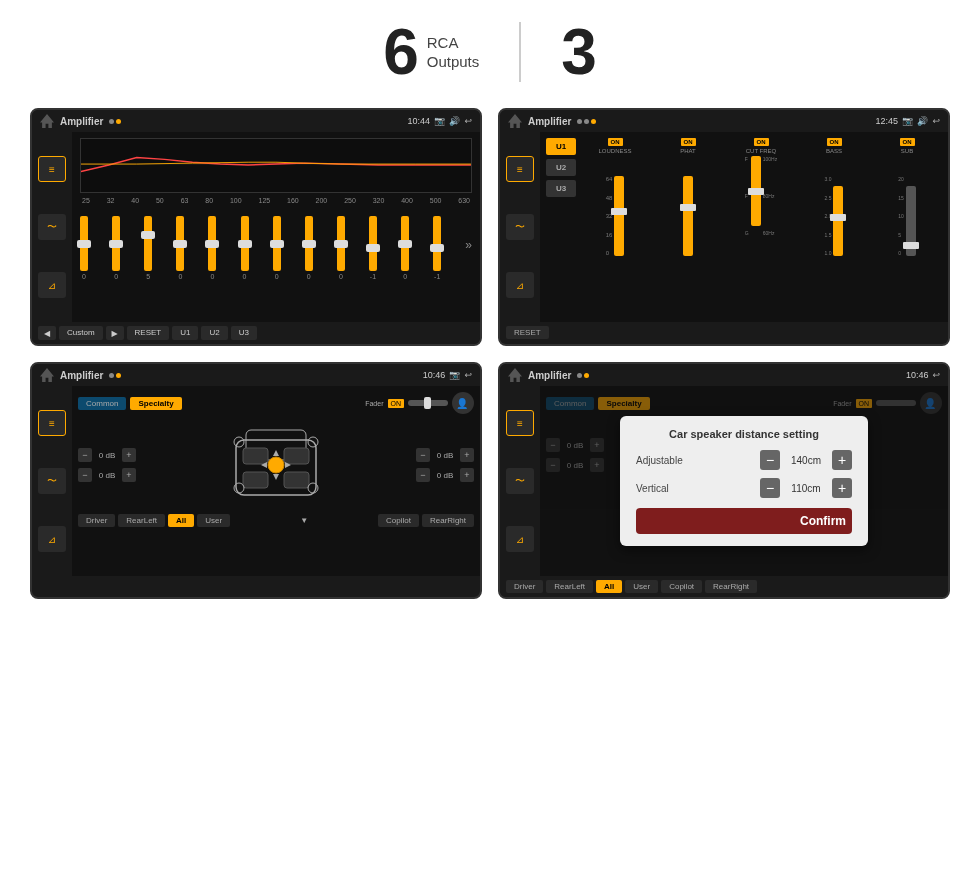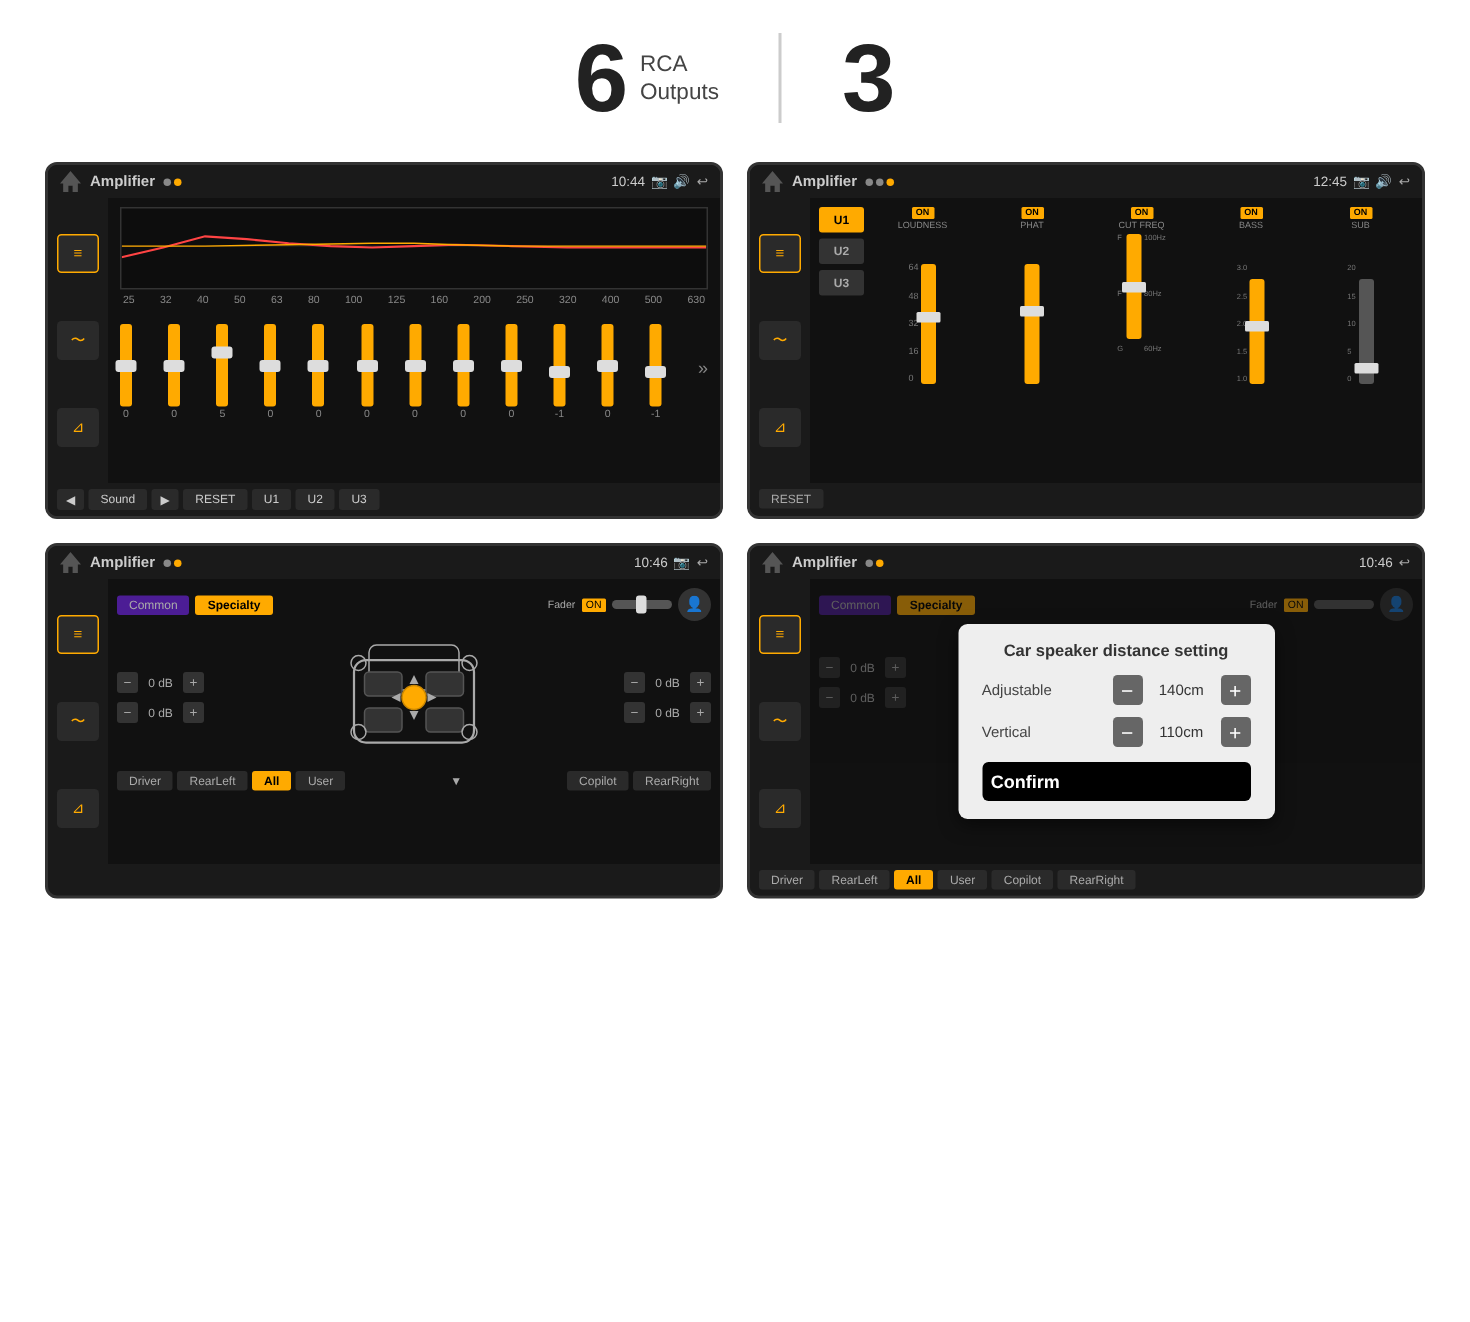--- a/index.html
+++ b/index.html
@@ -300,21 +300,21 @@
     .channel-labels {
       display: flex;
       flex-direction: column;
       justify-content: space-between;
       font-size: 6px;
       color: #777;
       height: 80px;
     }
     .speaker-tab {
       padding: 2px 8px;
-      background: #4c1d95;
+      background: #0c4a6e;
       color: #aaa;
       font-size: 8px;
       border-radius: 2px;
     }
     .speaker-tab.active {
       background: #ffaa00;
       color: #000;
       font-weight: bold;
     }
     .fader-on {
@@ -530,21 +530,21 @@
                   <div class="slider-thumb" style="top:58%"></div>
                 </div>
               <span class="slider-val">-1</span>
             </div>
             <span style="color:#888;font-size:12px;align-self:center;">»</span>
           </div>
         </div>
       </div>
       <div class="screen-bottom-row">
         <div class="eq-nav-btn">◀</div>
-        <div class="eq-preset-btn">Sound</div>
+        <div class="eq-preset-btn">Custom</div>
         <div class="eq-nav-btn">▶</div>
         <div class="eq-preset-btn">RESET</div>
         <div class="eq-preset-btn">U1</div>
         <div class="eq-preset-btn">U2</div>
         <div class="eq-preset-btn">U3</div>
       </div>
     </div>
 
     <div class="screen-card">
       <div class="status-bar">
@@ -831,42 +831,42 @@
             <div style="flex:1;display:flex;justify-content:center;">
               <svg width="80" height="70" viewBox="0 0 110 90">
                   <rect x="15" y="20" width="80" height="55" rx="8" fill="none" stroke="#aaa" stroke-width="1.5"></rect>
                   <circle cx="55" cy="45" r="8" fill="#ffaa00"></circle>
                 </svg>
             </div>
           </div>
         </div>
 
         <div style="position:absolute;top:0;left:40px;right:0;bottom:0;display:flex;align-items:center;justify-content:center;z-index:10;">
-          <div style="background:#eeeeee;border-radius:6px;padding:12px 16px;width:211px;box-shadow:0 4px 12px rgba(0,0,0,0.5);">
+          <div style="background:#eeeeee;border-radius:6px;padding:12px 16px;width:248px;box-shadow:0 4px 12px rgba(0,0,0,0.5);">
             <div style="font-size:11px;color:#333;text-align:center;margin-bottom:10px;font-weight:bold;">Car speaker distance setting</div>
 
             <div style="display:flex;align-items:center;justify-content:space-between;margin-bottom:8px;">
               <span style="font-size:10px;color:#444;">Adjustable</span>
               <div style="display:flex;align-items:center;gap:4px;">
                 <div style="width:20px;height:20px;background:#666;color:#fff;font-size:14px;display:flex;align-items:center;justify-content:center;border-radius:3px;cursor:pointer;">−</div>
                 <span style="font-size:10px;color:#333;min-width:44px;text-align:center;">140cm</span>
                 <div style="width:20px;height:20px;background:#666;color:#fff;font-size:14px;display:flex;align-items:center;justify-content:center;border-radius:3px;cursor:pointer;">+</div>
               </div>
             </div>
 
             <div style="display:flex;align-items:center;justify-content:space-between;margin-bottom:10px;">
               <span style="font-size:10px;color:#444;">Vertical</span>
               <div style="display:flex;align-items:center;gap:4px;">
                 <div style="width:20px;height:20px;background:#666;color:#fff;font-size:14px;display:flex;align-items:center;justify-content:center;border-radius:3px;cursor:pointer;">−</div>
                 <span style="font-size:10px;color:#333;min-width:44px;text-align:center;">110cm</span>
                 <div style="width:20px;height:20px;background:#666;color:#fff;font-size:14px;display:flex;align-items:center;justify-content:center;border-radius:3px;cursor:pointer;">+</div>
               </div>
             </div>
 
-            <div style="background:#000000;color:#fff;font-size:12px;font-weight:bold;text-align:left;padding:6px;border-radius:4px;cursor:pointer;">Confirm</div>
+            <div style="background:#7f1d1d;color:#fff;font-size:12px;font-weight:bold;text-align:right;padding:6px;border-radius:4px;cursor:pointer;">Confirm</div>
           </div>
         </div>
       </div>
       <div class="screen-bottom-row">
         <div class="bottom-btn">Driver</div>
         <div class="bottom-btn">RearLeft</div>
         <div class="bottom-btn active-yellow">All</div>
         <div class="bottom-btn">User</div>
         <div class="bottom-btn">Copilot</div>
         <div class="bottom-btn">RearRight</div>

